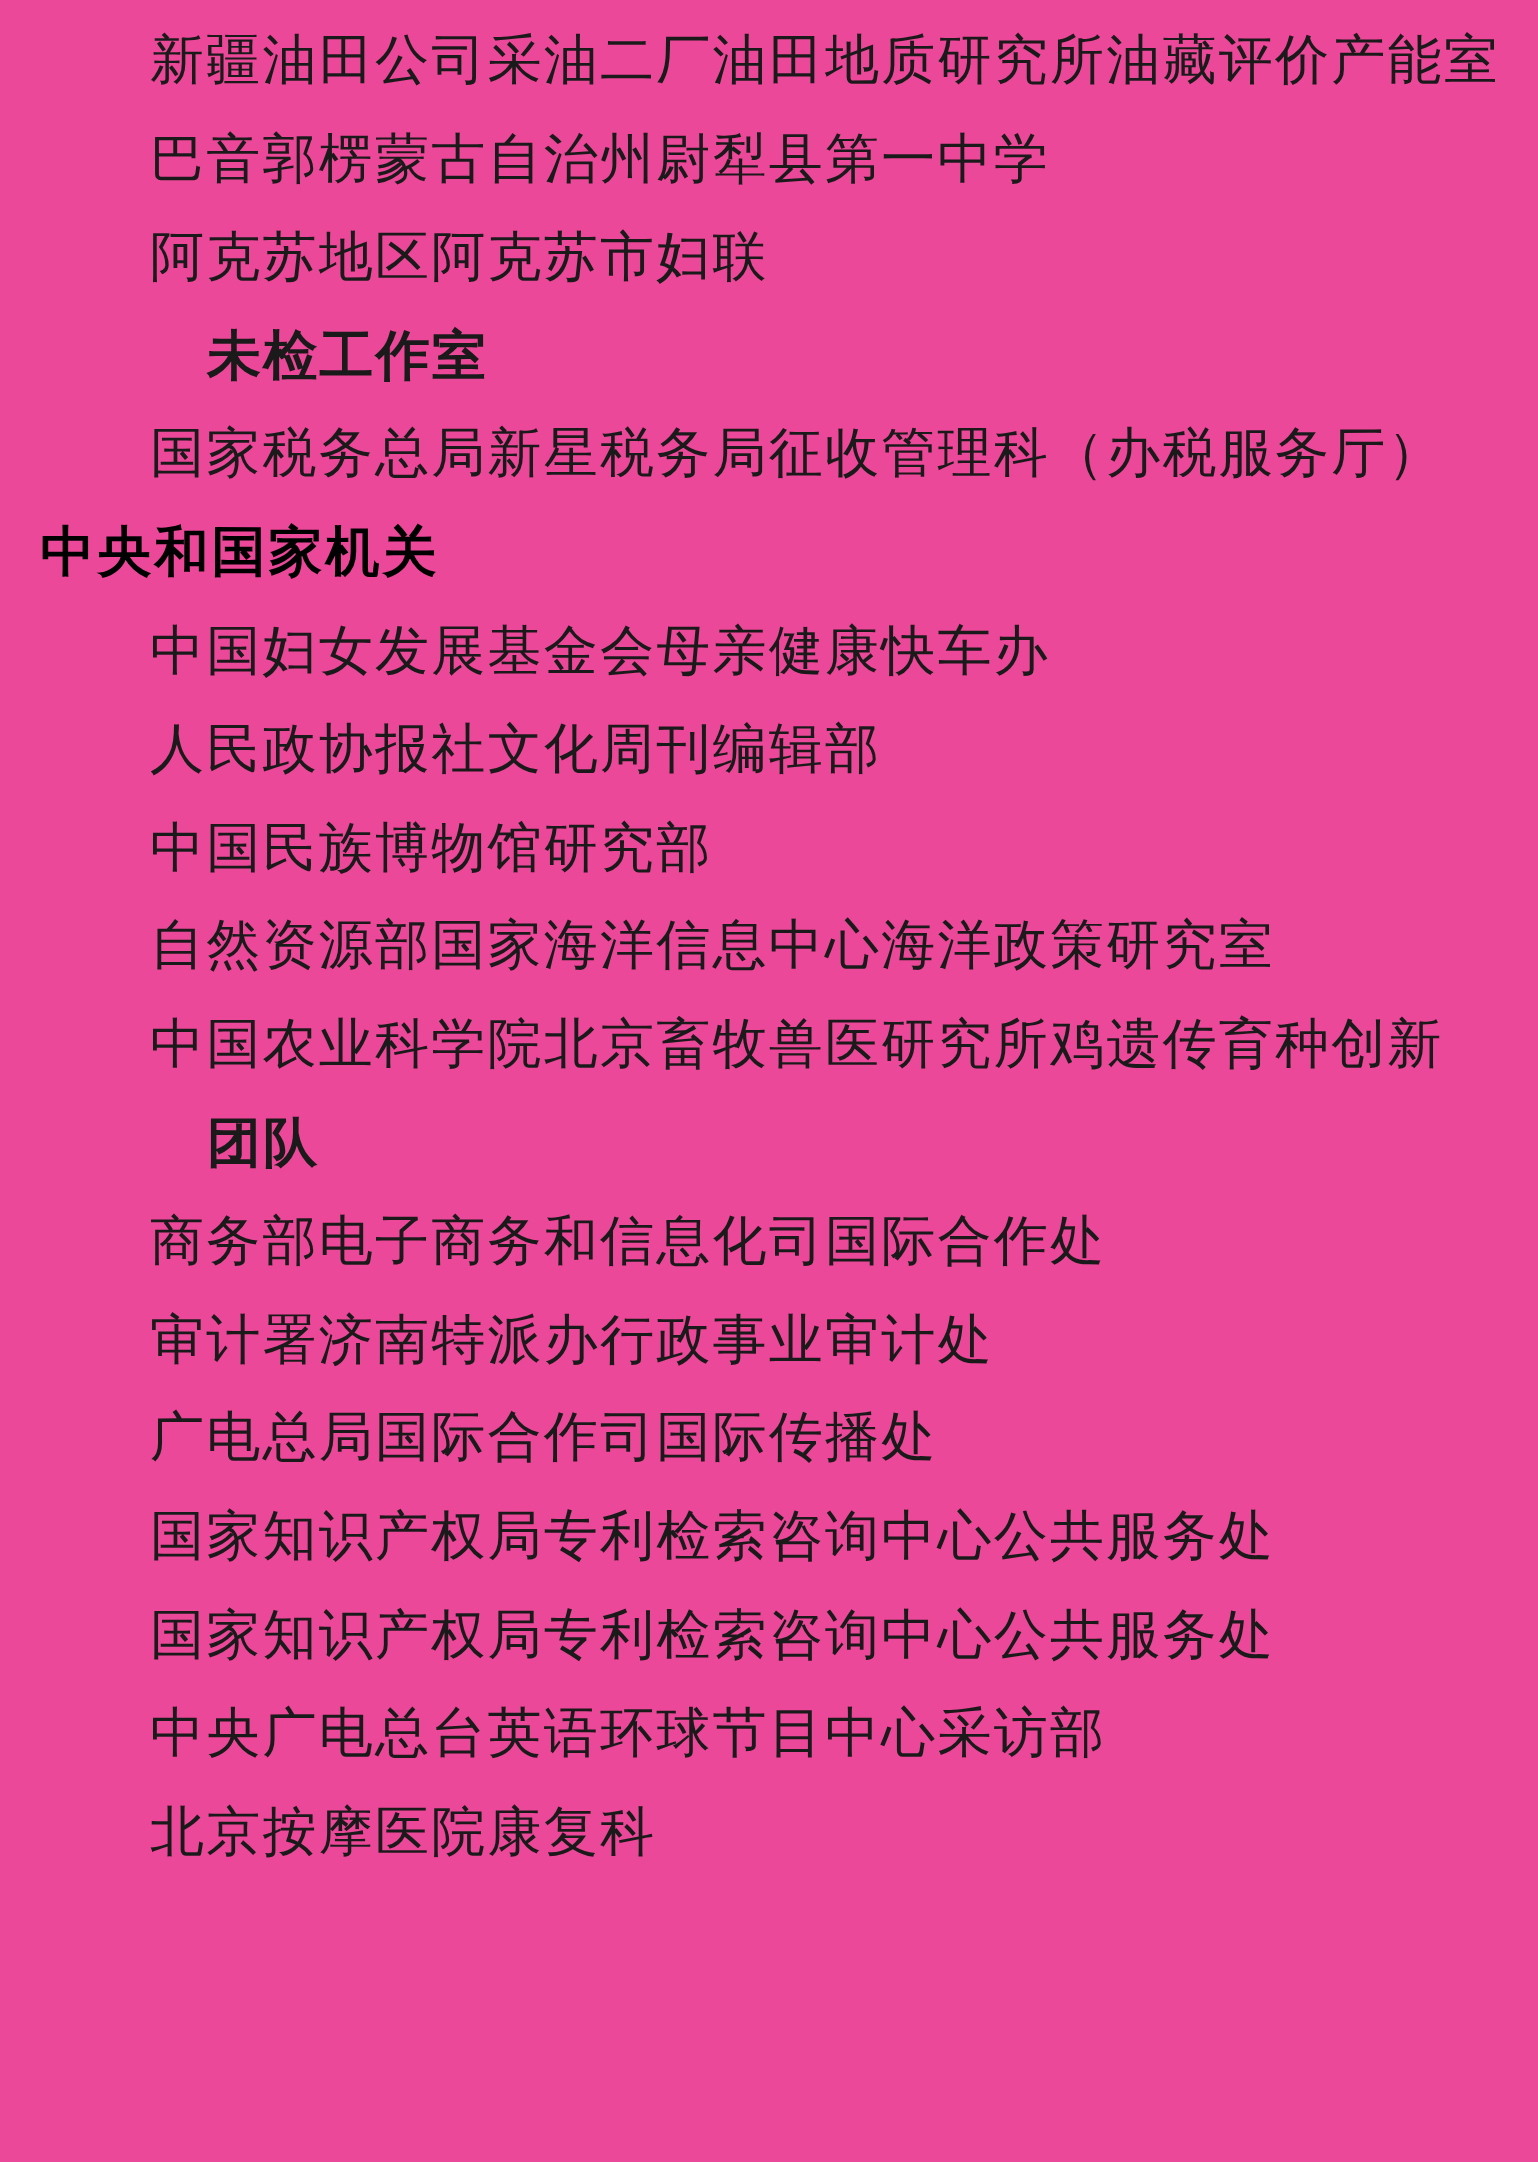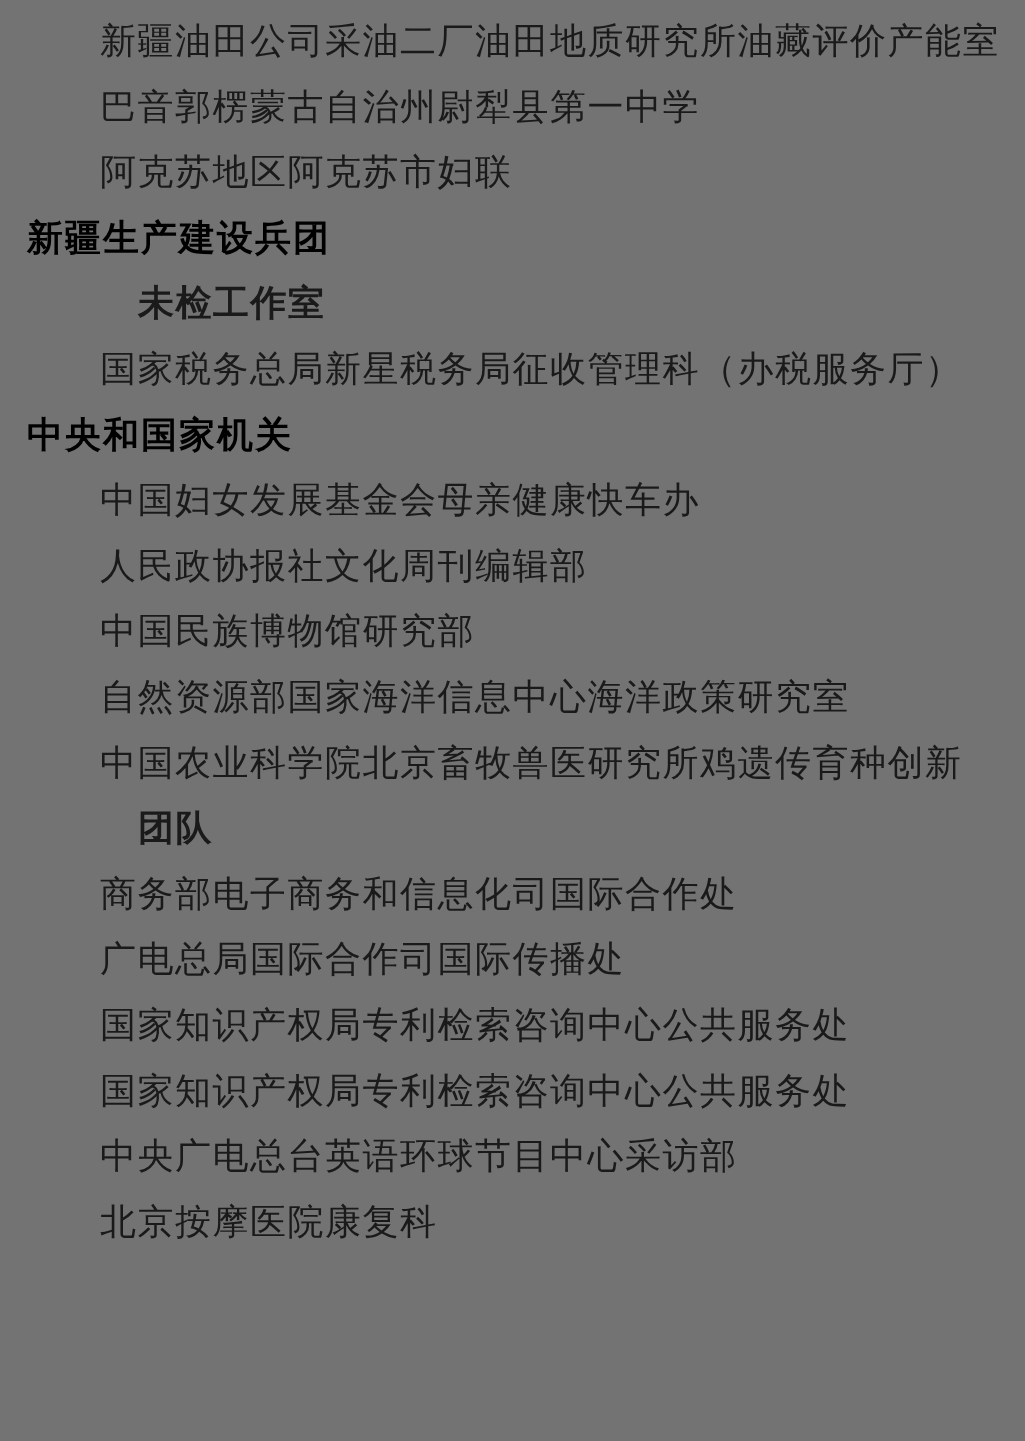--- a/index.html
+++ b/index.html
@@ -4,21 +4,21 @@
 <style>
   html, body {
     margin: 0;
     padding: 0;
     background: #ffffff;
   }
   .page {
     position: relative;
     width: 1025px;
     height: 1441px;
-    background: #737373;
+    background: #ec4899;
     overflow: hidden;
   }
   .doc {
     padding-top: 8px;
     color: #1a1a1a;
   }
   .line {
     margin: 0;
     height: 65.6px;
     line-height: 65.6px;
@@ -43,30 +43,30 @@
   }
 </style>
 </head>
 <body>
 
 <div class="page">
   <main class="doc" id="doc-body">
       <p class="line item">新疆油田公司采油二厂油田地质研究所油藏评价产能室</p>
       <p class="line item">巴音郭楞蒙古自治州尉犁县第一中学</p>
       <p class="line item">阿克苏地区阿克苏市妇联</p>
-      <h2 class="line heading">新疆生产建设兵团</h2>
       <p class="line cont">未检工作室</p>
       <p class="line item">国家税务总局新星税务局征收管理科（办税服务厅）</p>
       <h2 class="line heading">中央和国家机关</h2>
       <p class="line item">中国妇女发展基金会母亲健康快车办</p>
       <p class="line item">人民政协报社文化周刊编辑部</p>
       <p class="line item">中国民族博物馆研究部</p>
       <p class="line item">自然资源部国家海洋信息中心海洋政策研究室</p>
       <p class="line item">中国农业科学院北京畜牧兽医研究所鸡遗传育种创新</p>
       <p class="line cont">团队</p>
       <p class="line item">商务部电子商务和信息化司国际合作处</p>
+      <p class="line item">审计署济南特派办行政事业审计处</p>
       <p class="line item">广电总局国际合作司国际传播处</p>
       <p class="line item">国家知识产权局专利检索咨询中心公共服务处</p>
       <p class="line item">国家知识产权局专利检索咨询中心公共服务处</p>
       <p class="line item">中央广电总台英语环球节目中心采访部</p>
       <p class="line item">北京按摩医院康复科</p>
     </main>
 </div>
 
 </body></html>

